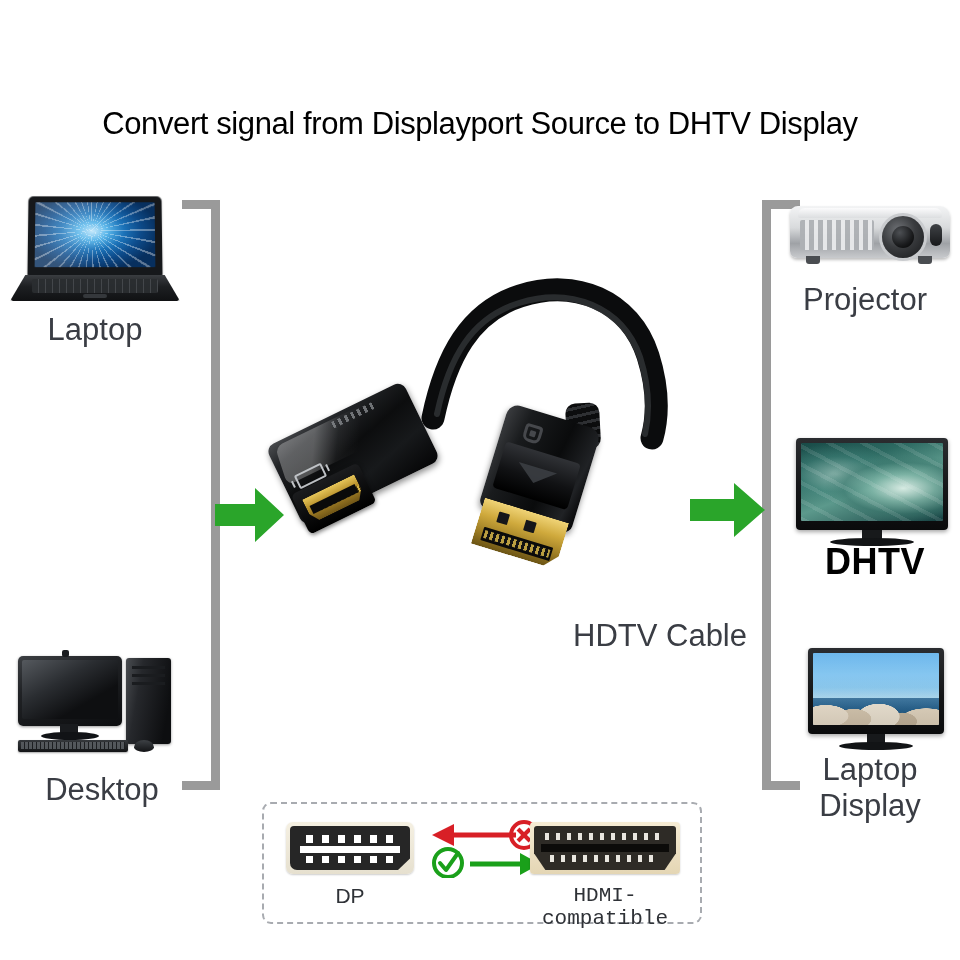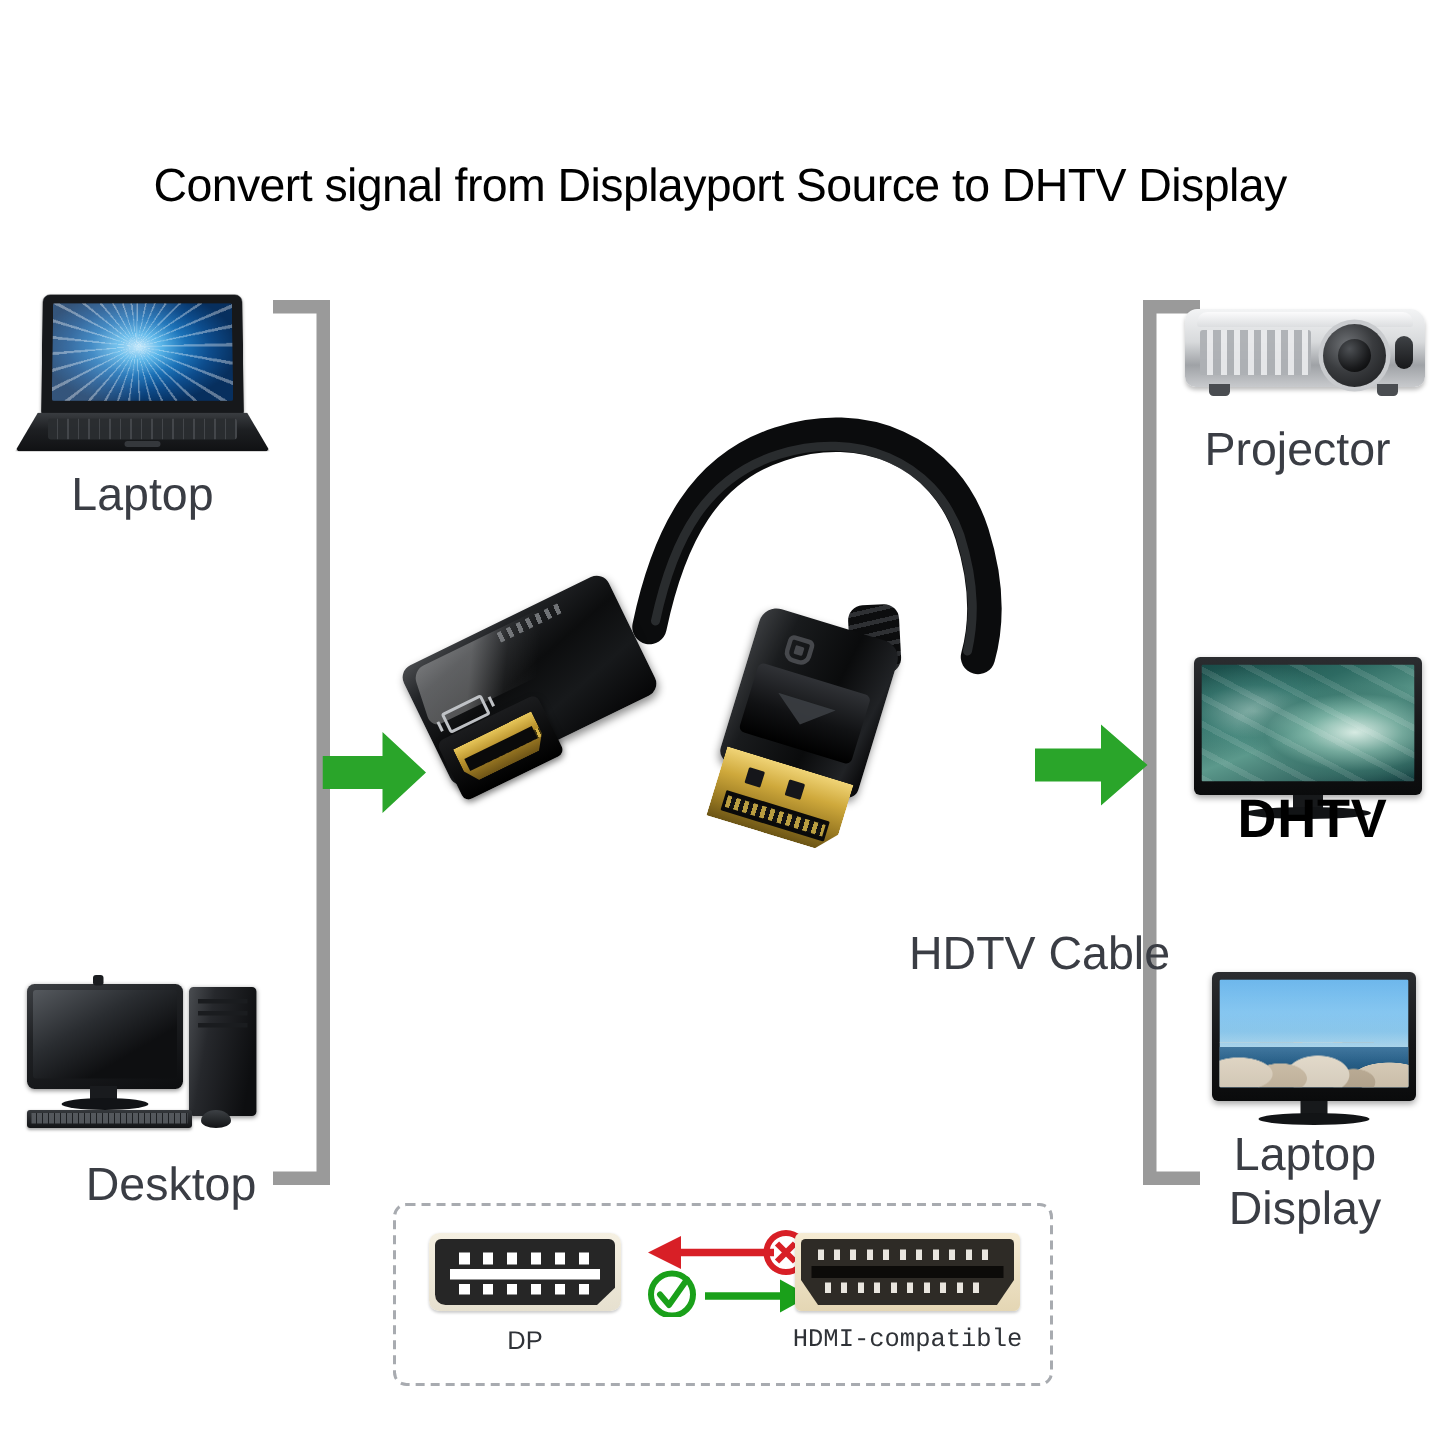--- a/index.html
+++ b/index.html
@@ -329,21 +329,21 @@
   .hd-pins-top{
     position:absolute;left:8%;top:16%;width:84%;height:16%;
     background:repeating-linear-gradient(90deg,#e9e6df 0 4px,transparent 4px 11px);
   }
   .hd-bar{position:absolute;left:5%;top:40%;width:90%;height:20%;background:#0c0b09;}
   .hd-pins-bot{
     position:absolute;left:11%;top:66%;width:78%;height:16%;
     background:repeating-linear-gradient(90deg,#e9e6df 0 4px,transparent 4px 11px);
   }
   .lg-label{
-    position:absolute;font-size:17px;color:#2f3237;text-align:center;
+    position:absolute;font-size:21px;color:#2f3237;text-align:center;
   }
   .sym-wrap{position:absolute;left:160px;top:16px;width:118px;height:58px;}
 </style>
 </head>
 <body>
 
 <div id="stage">
 
   <div class="subtitle">Convert signal from Displayport Source to DHTV Display</div>
 
@@ -372,21 +372,21 @@
 
   <div class="desktop">
     <div class="dt-mon"></div>
     <div class="dt-cam"></div>
     <div class="dt-neck"></div>
     <div class="dt-foot"></div>
     <div class="dt-tower"></div>
     <div class="dt-kbd"></div>
     <div class="dt-mouse"></div>
   </div>
-  <div class="dev-label" style="left:16px;top:772px;width:196px;">Desktop</div>
+  <div class="dev-label" style="left:4px;top:772px;width:196px;">Desktop</div>
 
   <div class="projector">
     <div class="pj-body">
       <div class="pj-top"></div>
       <div class="pj-vent"></div>
       <div class="pj-lens-ring">
           <div class="pj-lens"></div>
         </div>
       <div class="pj-side"></div>
     </div>
@@ -396,21 +396,21 @@
   <div class="dev-label" style="left:770px;top:282px;width:190px;">Projector</div>
 
   <div class="tv" style="left:796px;top:438px;width:152px;height:92px;">
     <div class="tv-frame"></div>
     <div class="tv-screen">
         <div class="wp-teal"></div>
       </div>
     <div class="tv-neck" style="top:92px;width:20px;height:10px;"></div>
     <div class="tv-foot" style="top:100px;width:84px;height:8px;"></div>
   </div>
-  <div class="dev-label bold" style="left:790px;top:528px;width:170px;">DHTV</div>
+  <div class="dev-label bold" style="left:790px;top:544px;width:170px;">DHTV</div>
 
   <div class="tv" style="left:808px;top:648px;width:136px;height:86px;">
     <div class="tv-frame"></div>
     <div class="tv-screen">
       <div class="wp-coast">
           <div class="sea"></div>
           <div class="rocks"></div>
           <div class="shade"></div>
         </div>
     </div>
@@ -455,21 +455,21 @@
       <div class="dp-strain"></div>
       <div class="dp-hood"></div>
       <div class="dp-logo"></div>
       <div class="dp-latch"></div>
       <div class="dp-metal"></div>
       <div class="dp-pinA"></div>
       <div class="dp-pinB"></div>
       <div class="dp-slot"></div>
     </div>
   </div>
-  <div class="dev-label" style="left:540px;top:618px;width:240px;text-align:right;">HDTV Cable</div>
+  <div class="dev-label" style="left:540px;top:618px;width:240px;text-align:center;">HDTV Cable</div>
 
   <div class="legend">
 
     <div class="conn-dp">
       <div class="conn-dp-in">
         <div class="dp-row-top"></div>
         <div class="dp-bar"></div>
         <div class="dp-row-bot"></div>
       </div>
     </div>

